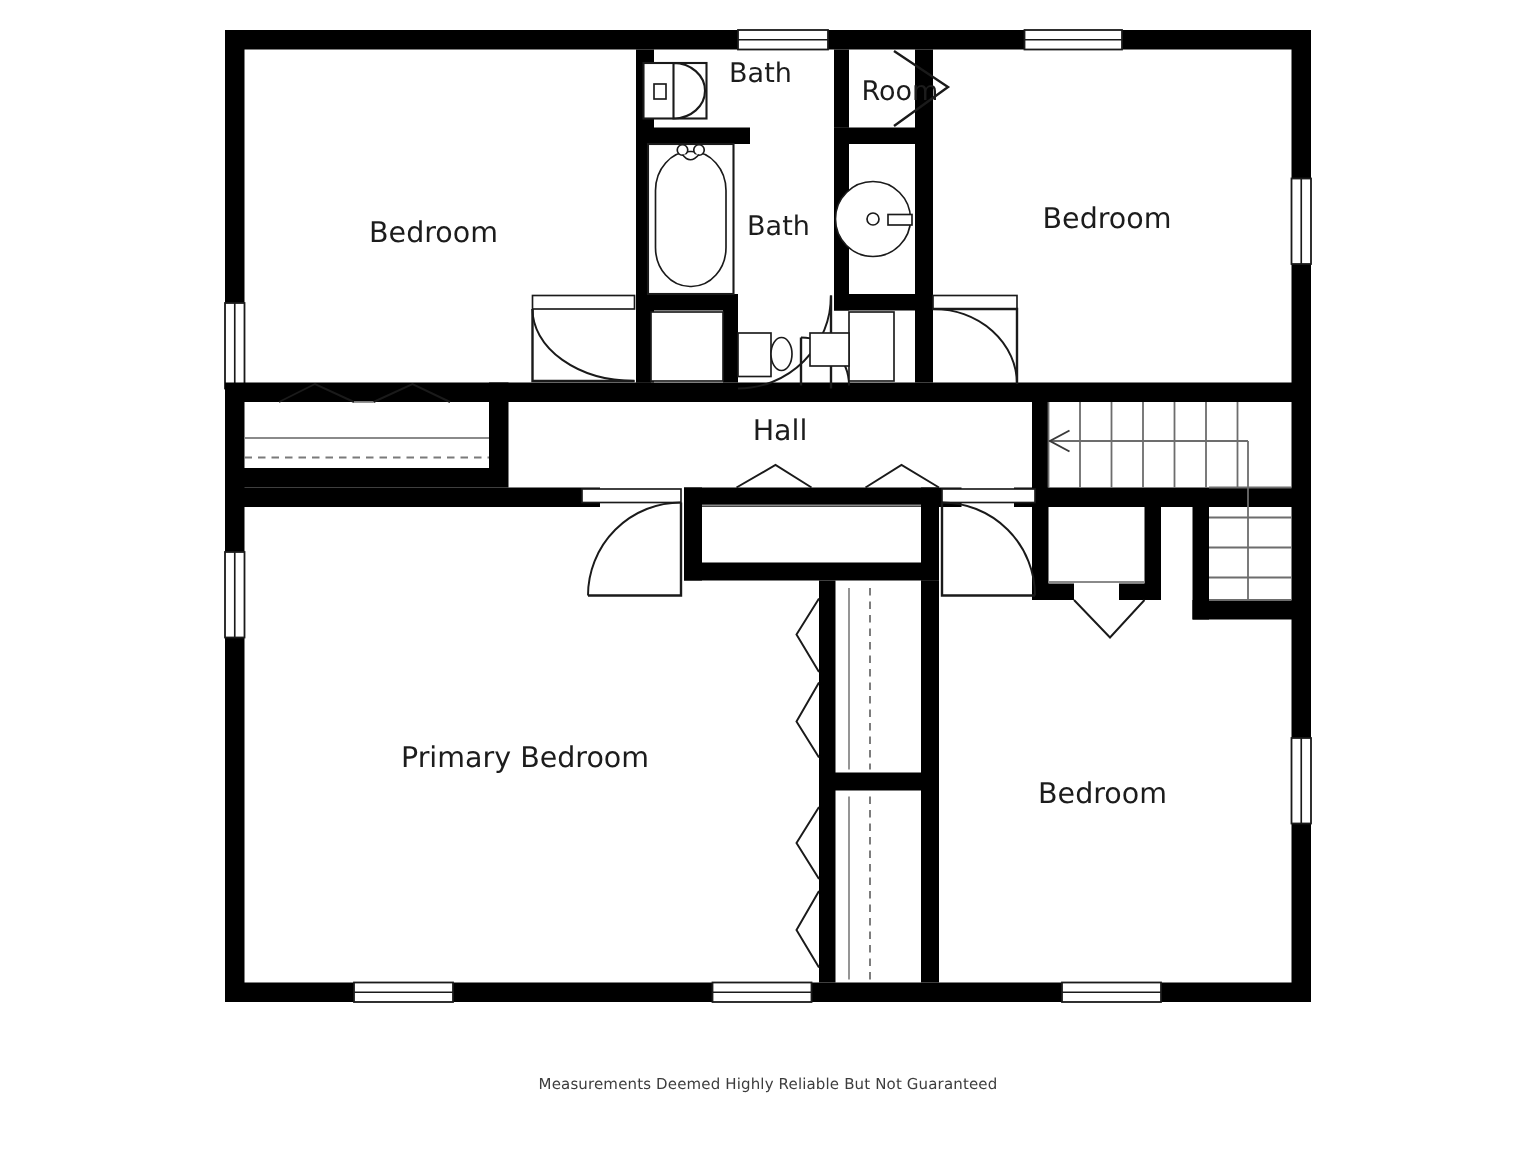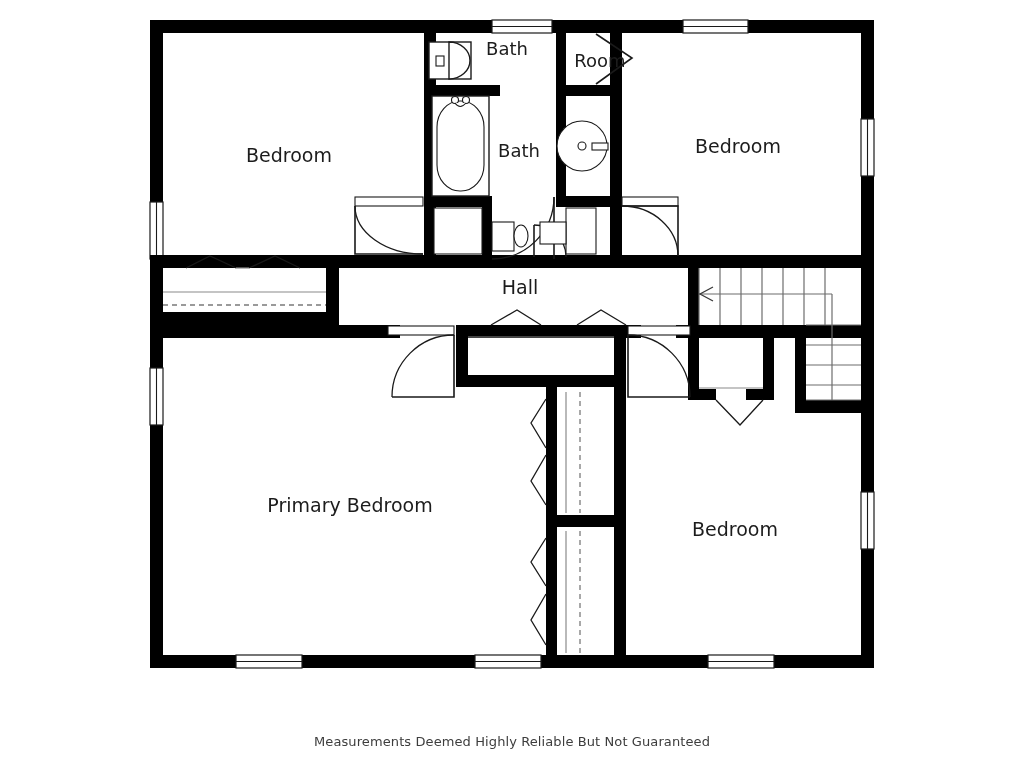--- a/index.html
+++ b/index.html
@@ -40,25 +40,25 @@
     font-family: "DejaVu Sans", sans-serif;
     font-size: 19px;
     fill: #1c1c1c;
     text-anchor: middle;
     dominant-baseline: middle;
   }
   .room-label.small { font-size: 18px; }
   .footer-note {
     position: absolute;
     left: 0;
-    top: 734px;
+    top: 718px;
     width: 1024px;
     text-align: center;
     font-family: "DejaVu Sans", sans-serif;
-    font-size: 13px;
+    font-size: 10px;
     color: #3d3d3d;
     letter-spacing: 0.1px;
   }
 </style>
 </head>
 <body>
 
 <div id="plan-wrap">
 
   <svg id="floorplan" viewBox="0 0 1024 768">

